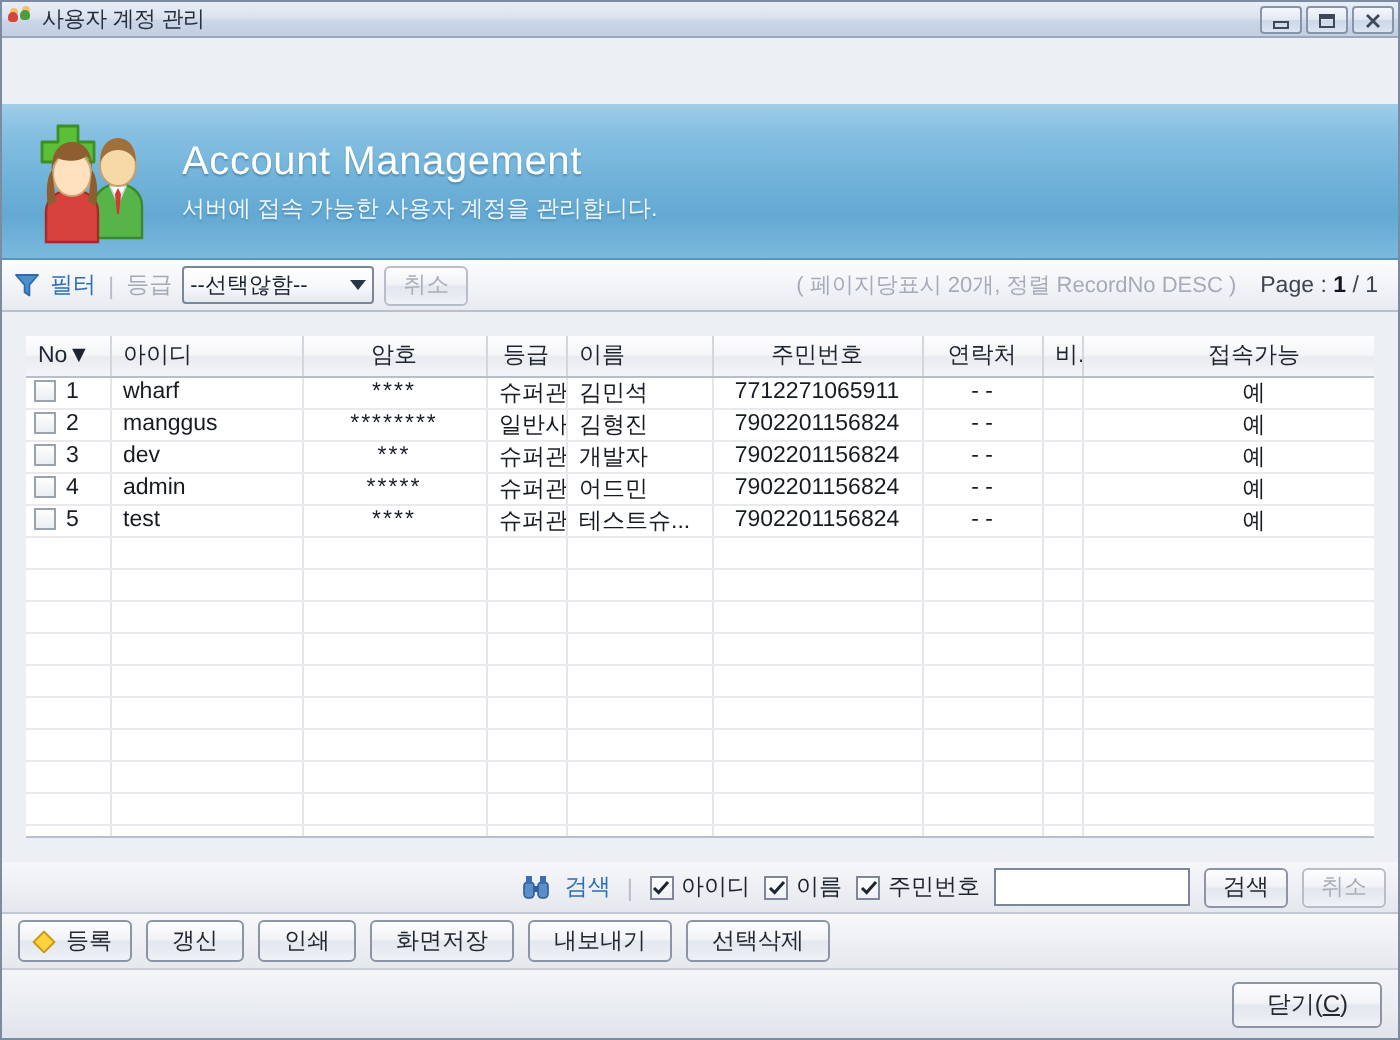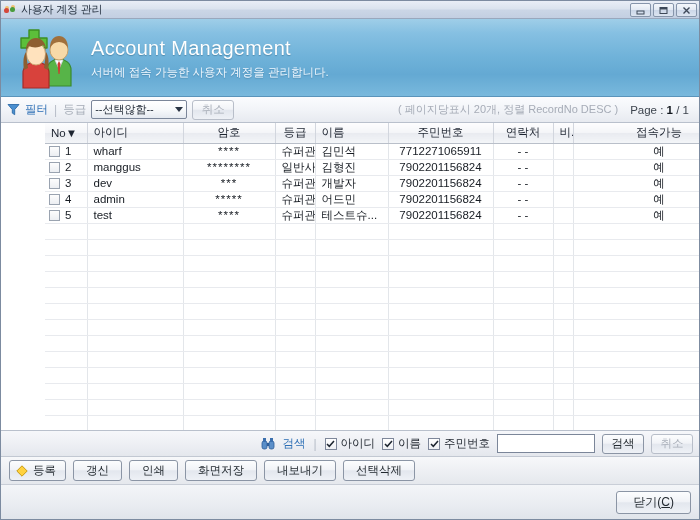--- a/index.html
+++ b/index.html
@@ -17,21 +17,21 @@
     background: #eceff3;
     border: 1px solid #7c8ba0;
     display: flex; flex-direction: column;
   }
 
   
   #titlebar {
     height: 18px; min-height: 18px;
     background: linear-gradient(to bottom, #e9eef6 0%, #dbe3ee 45%, #cbd6e6 55%, #c3cfe2 100%);
     border-bottom: 1px solid #9aa8bd;
-    display: flex; align-items: flex-end;
+    display: flex; align-items: center;
     padding: 0 2px 0 3px;
     position: relative;
   }
   #title-icon {
     width: 13px; height: 13px; margin-right: 4px;
     position: relative; flex: none;
   }
   #title-icon .p1, #title-icon .p2 {
     position: absolute; width: 5px; height: 5px; border-radius: 50% 50% 2px 2px;
   }
@@ -60,20 +60,21 @@
   .winbtn svg { display: block; }
 
   
   #header {
     height: 78px; min-height: 78px;
     background: linear-gradient(to bottom, #9fcee8 0%, #86c0e2 18%, #6fb2d9 50%, #64a9d3 72%, #79b9dd 100%);
     border-bottom: 1px solid #5a94bb;
     display: flex; align-items: center;
     padding-left: 8px;
     position: relative;
+    margin-top: 33px;
   }
   #header-icon { width: 70px; height: 68px; position: relative; flex: none; }
   #header-title {
     color: #ffffff; font-size: 20px; font-weight: normal;
     letter-spacing: 0.3px;
     text-shadow: 0 1px 1px rgba(40,90,120,0.45);
     margin: 0 0 4px 0;
   }
   #header-text { margin-left: 12px; margin-top: 2px; }
   .header-sub {
@@ -120,23 +121,23 @@
   #page-info {
     margin-left: auto; display: flex; align-items: center; gap: 12px;
     padding-right: 4px;
   }
   #page-stat { color: #a6acb7; font-size: 11px; white-space: nowrap; }
   #page-label { color: #3d444e; font-size: 11.5px; white-space: nowrap; }
   #page-label b { color: #11161d; }
 
   
   #grid-wrap {
-    flex: 1; margin: 0; background: #ffffff;
+    flex: 1; margin: 12px; background: #ffffff;
     border-bottom: 1px solid #b9c0cc;
-    overflow: hidden; position: relative; padding-left: 44px;
+    overflow: hidden; position: relative;
   }
   table.grid { border-collapse: collapse; width: 700px; table-layout: fixed; }
   table.grid th {
     height: 20px;
     background: linear-gradient(to bottom, #fdfdfe 0%, #f4f5f8 48%, #e9ebf0 52%, #f3f5f8 100%);
     border-right: 1px solid #d2d6de;
     border-bottom: 1px solid #b9bfc9;
     font-weight: normal; font-size: 11.5px; color: #1d2430;
     padding: 0 6px; text-align: center;
     white-space: nowrap; overflow: hidden;

